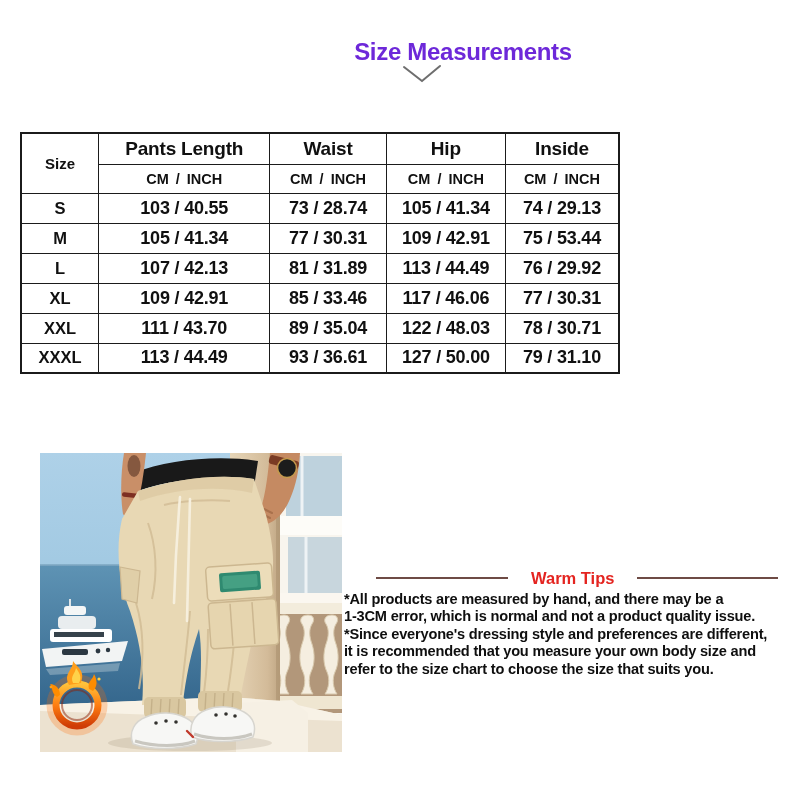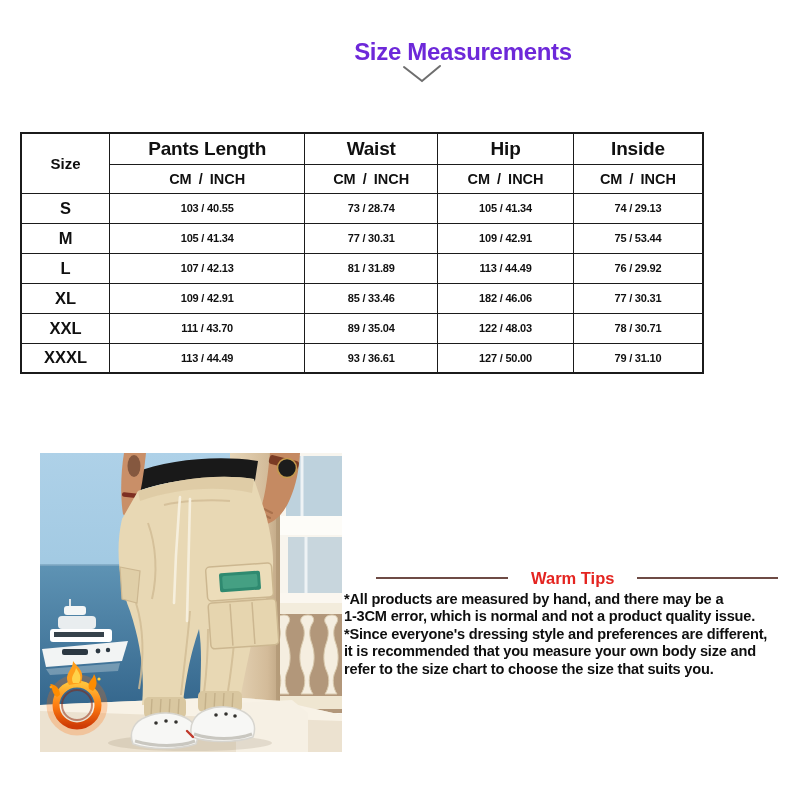--- a/index.html
+++ b/index.html
@@ -7,41 +7,41 @@
     width:800px;height:800px;position:relative;background:#ffffff;
     font-family:"Liberation Sans","DejaVu Sans",sans-serif;color:#141414;overflow:hidden;
   }
   .page-title{
     position:absolute;top:38px;left:463px;transform:translateX(-50%);
     font-size:24px;font-weight:700;letter-spacing:-0.3px;color:#6d28d9;white-space:nowrap;
   }
   .title-chevron{position:absolute;top:64px;left:402px;}
   
   table.size-table{
-    position:absolute;left:20px;top:132px;width:684px;
+    position:absolute;left:20px;top:132px;width:600px;
     border-collapse:collapse;table-layout:fixed;background:#fff;
   }
   table.size-table td,table.size-table th{
     border:1.6px solid #1b1b1b;text-align:center;vertical-align:middle;
     padding:0;color:#101010;overflow:hidden;white-space:nowrap;
   }
   table.size-table{border:2px solid #1b1b1b;}
   tr.hdr-row{height:31px;}
   tr.unit-row{height:29px;}
   tr.data-row{height:30px;}
   .col-size{width:13.0%;}
   .col-length{width:28.6%;}
   .col-waist{width:19.5%;}
   .col-hip{width:19.9%;}
   .col-inside{width:19.0%;}
   .corner-cell{font-size:15px;font-weight:700;}
   .col-head{font-size:19px;font-weight:700;letter-spacing:-0.2px;}
   .unit-cell{font-size:14.5px;font-weight:700;word-spacing:3px;}
   .size-cell{font-size:16.5px;font-weight:700;}
-  .value-cell{font-size:11px;font-weight:700;letter-spacing:-0.2px;}
+  .value-cell{font-size:18px;font-weight:700;letter-spacing:-0.2px;}
   
   .warm-tips-heading-row{
     position:absolute;left:376px;top:568px;width:402px;height:20px;
     display:flex;align-items:center;gap:11px;
   }
   .tips-divider{height:2px;background:#6e4b45;}
   .tips-divider.left{flex:0 0 132px;}
   .tips-divider.right{flex:1;}
   .warm-tips-heading{
     margin:0 12px;font-size:16.5px;font-weight:700;color:#e42420;white-space:nowrap;
@@ -102,21 +102,21 @@
       <td class="size-cell">L</td>
       <td class="value-cell">107 / 42.13</td>
       <td class="value-cell">81 / 31.89</td>
       <td class="value-cell">113 / 44.49</td>
       <td class="value-cell">76 / 29.92</td>
     </tr>
     <tr class="data-row">
       <td class="size-cell">XL</td>
       <td class="value-cell">109 / 42.91</td>
       <td class="value-cell">85 / 33.46</td>
-      <td class="value-cell">182 / 46.06</td>
+      <td class="value-cell">117 / 46.06</td>
       <td class="value-cell">77 / 30.31</td>
     </tr>
     <tr class="data-row">
       <td class="size-cell">XXL</td>
       <td class="value-cell">111 / 43.70</td>
       <td class="value-cell">89 / 35.04</td>
       <td class="value-cell">122 / 48.03</td>
       <td class="value-cell">78 / 30.71</td>
     </tr>
     <tr class="data-row">

